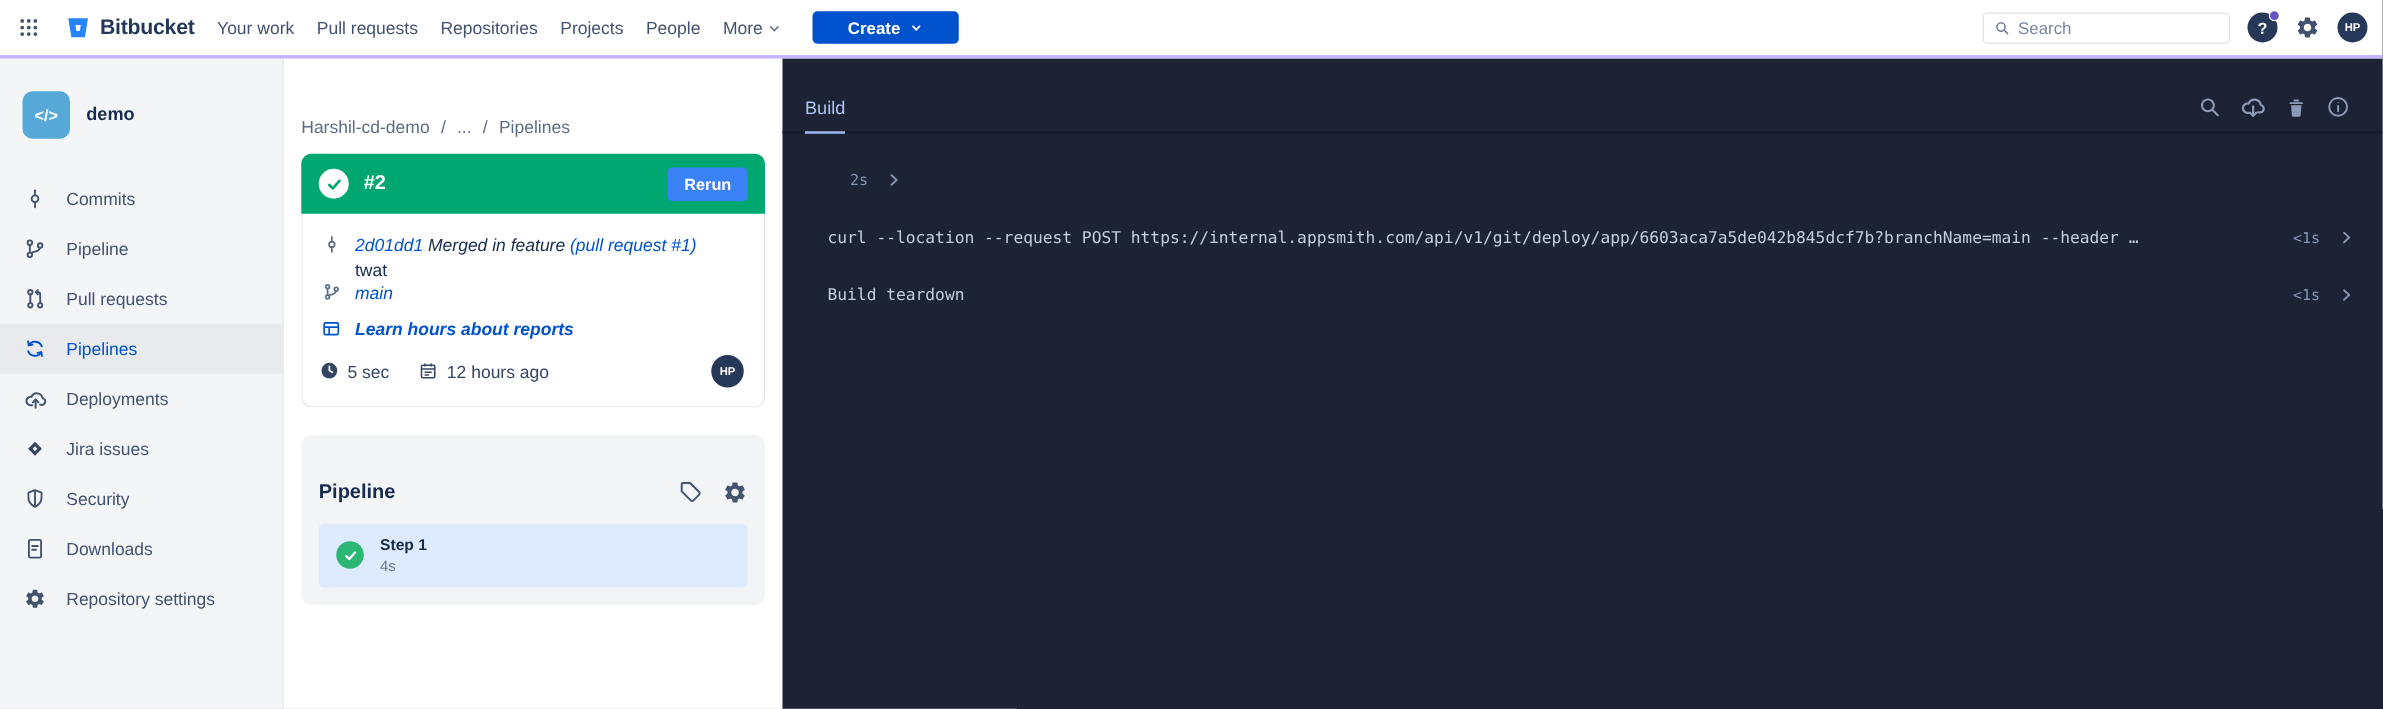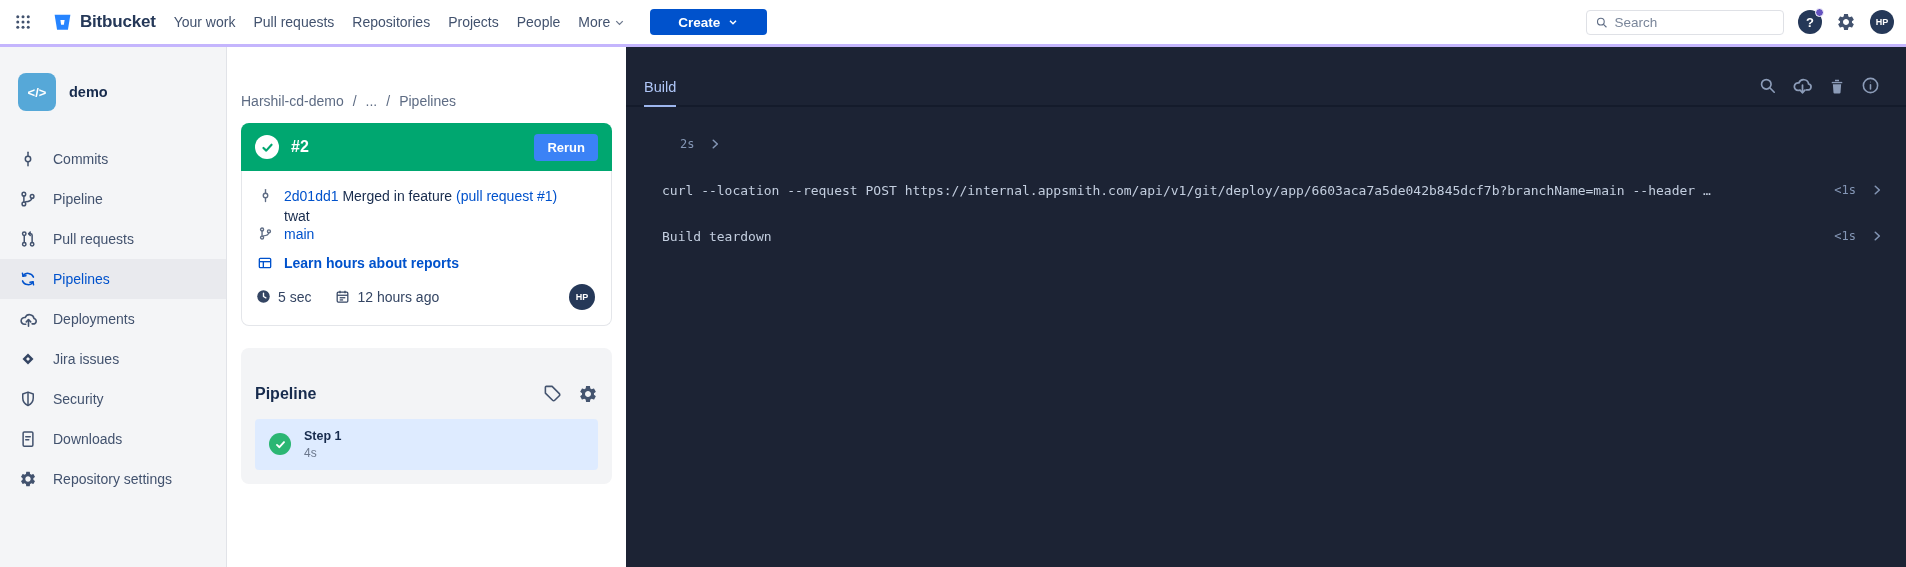--- a/index.html
+++ b/index.html
@@ -57,21 +57,21 @@
   .crumb { cursor:pointer; }
   .banner { margin-top:14px; height:48px; background:#00A770; border-radius:8px 8px 0 0;
             display:flex; align-items:center; padding:0 14px; gap:12px; }
   .check-white { width:24px; height:24px; border-radius:50%; background:#fff; display:flex;
                  align-items:center; justify-content:center; }
   .build-num { color:#fff; font-size:16px; font-weight:700; }
   .rerun-btn { margin-left:auto; background:#3b82f6; border:none; color:#fff; font-size:13px;
                font-weight:600; border-radius:4px; padding:6px 13px; cursor:pointer; }
   .commit-card { border:1px solid #E4E6EA; border-top:none; border-radius:0 0 8px 8px;
                  padding:15px 16px 15px 14px; }
-  .ccard-row { display:flex; gap:10px; font-size:14px; line-height:1.45; align-items:flex-start; }
+  .ccard-row { display:flex; gap:10px; font-size:14px; line-height:1.45; align-items:flex-start;font-style:italic; }
   .ccard-row + .ccard-row { margin-top:8px; }
   .icol { width:18px; display:flex; justify-content:center; padding-top:2px; flex-shrink:0; }
   .link { color:#0052CC; cursor:pointer; text-decoration:none; }
   .commit-desc { margin-left:28px; margin-top:2px; font-size:14px; color:#172B4D; }
   .meta-row { margin-top:11px; display:flex; align-items:center; gap:7px; font-size:14px; color:#344563; }
   .meta-gap { width:10px; }
   .avatar-hp { margin-left:auto; width:26px; height:26px; border-radius:50%; background:#253858;
                color:#fff; font-size:9px; font-weight:700; display:flex; align-items:center;
                justify-content:center; cursor:pointer; }
 

